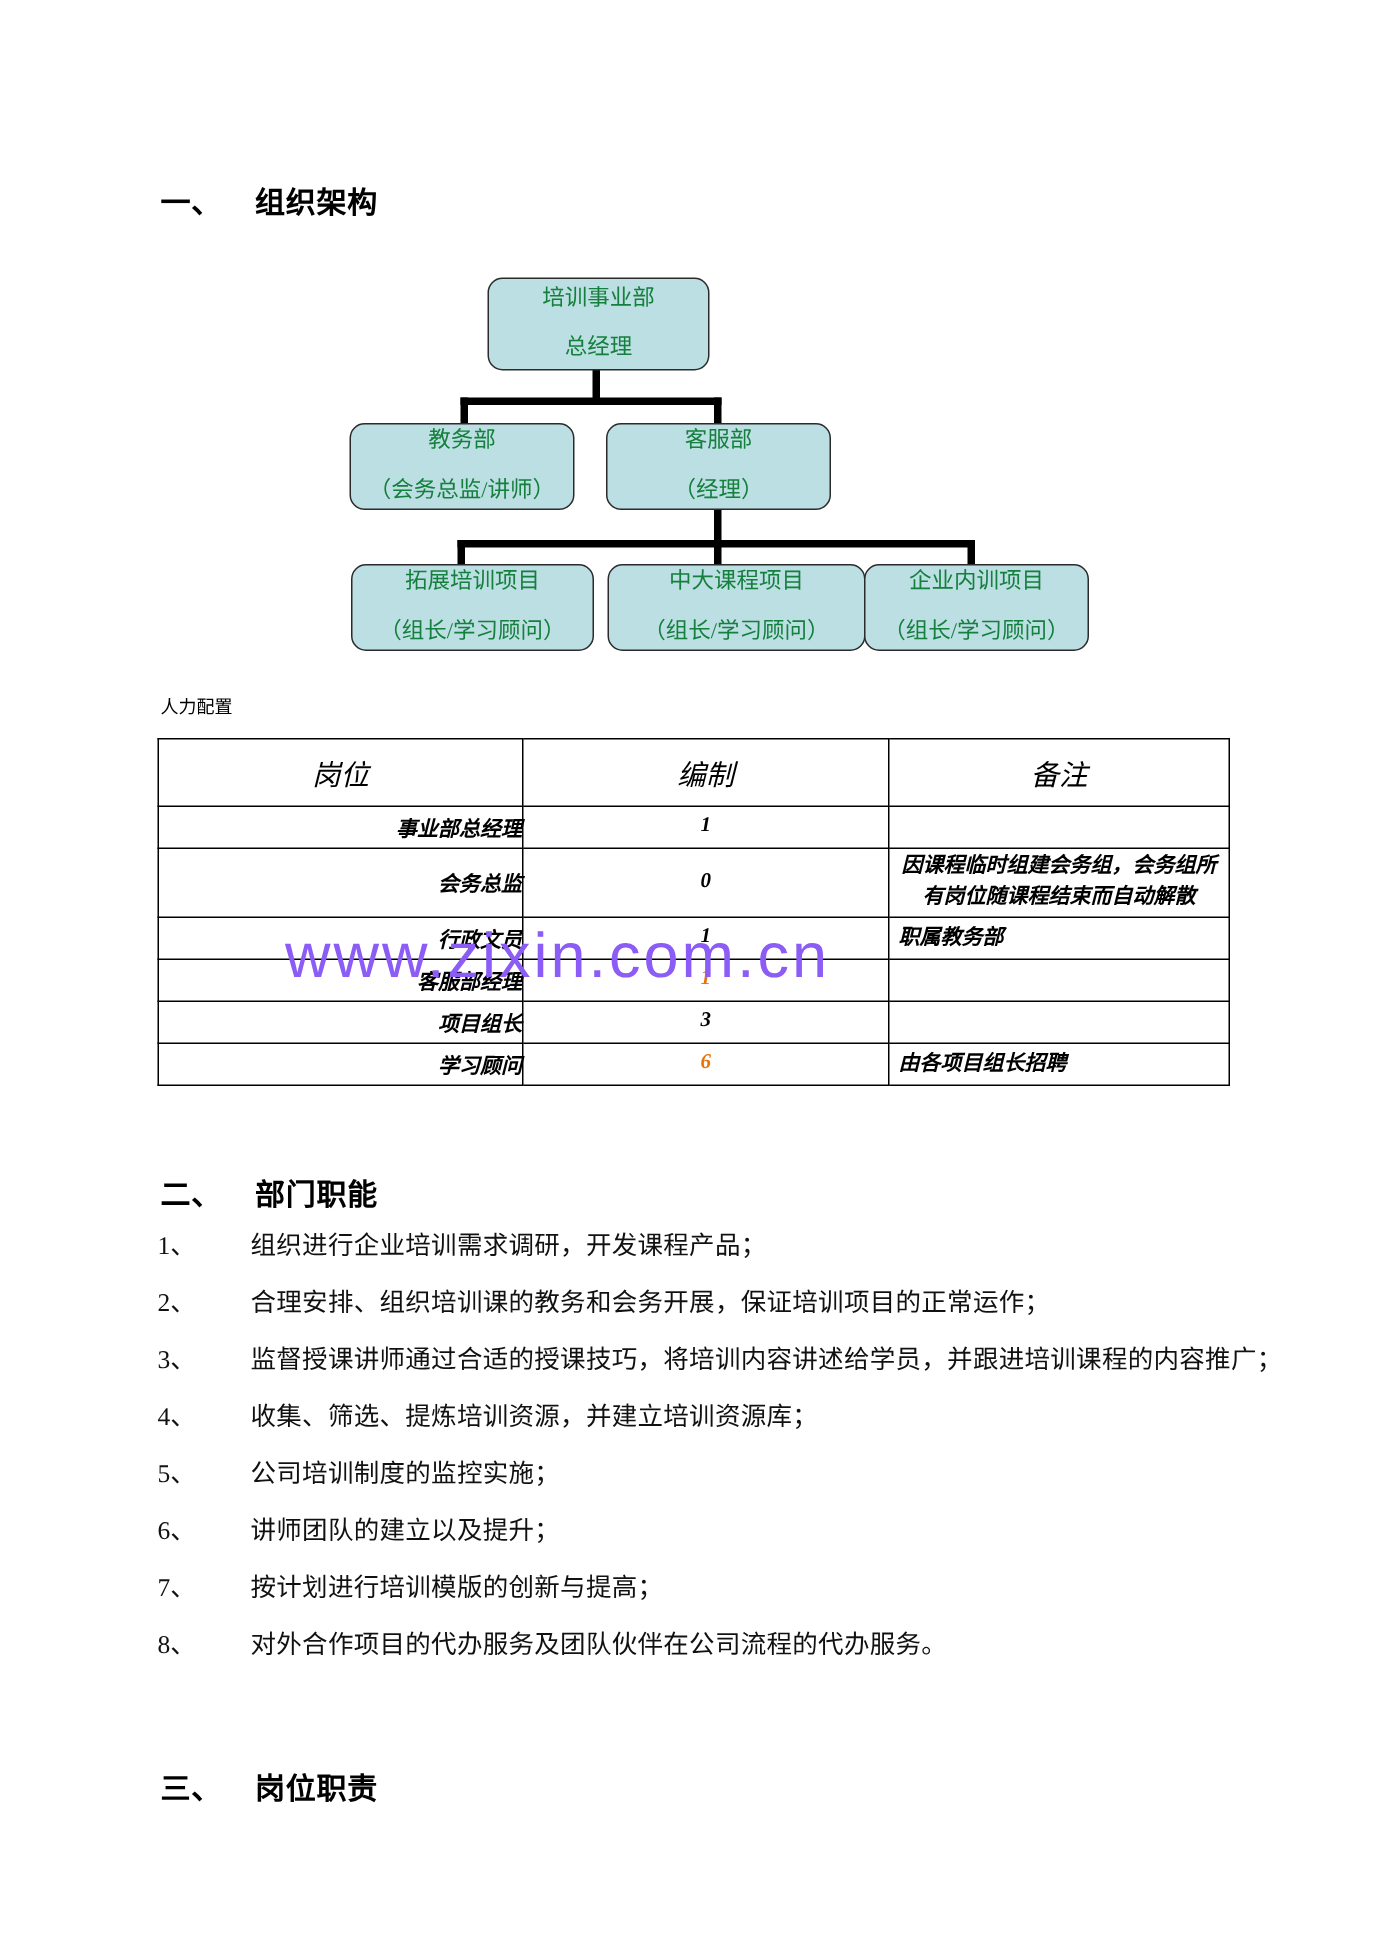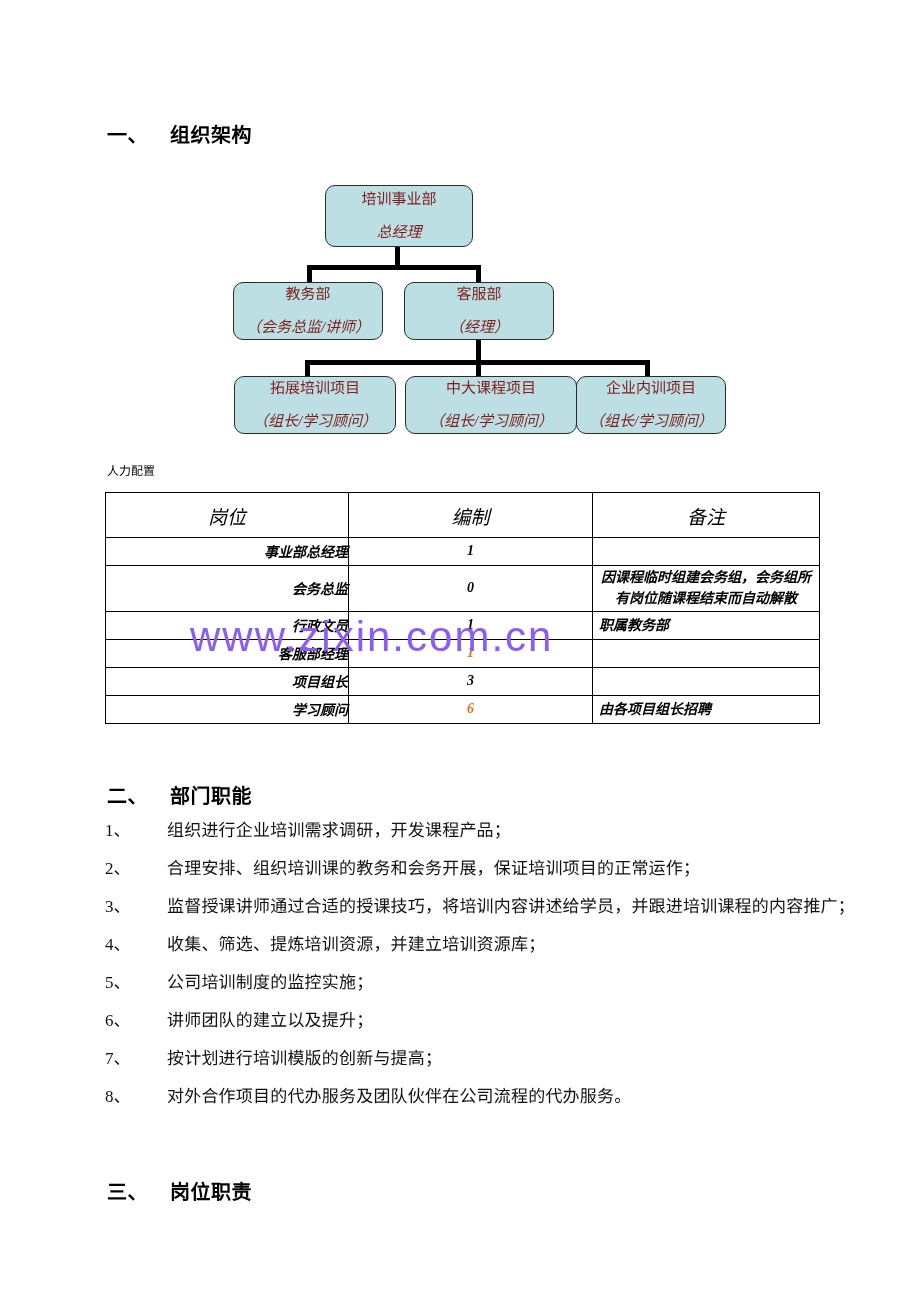--- a/index.html
+++ b/index.html
@@ -74,25 +74,25 @@
     background: #bcdfe3;
     border: 1px solid #2b2b2b;
     border-radius: 10px;
     display: flex;
     flex-direction: column;
     align-items: center;
     justify-content: center;
     font-family: "Liberation Serif", "DejaVu Serif", serif;
     font-size: 15px;
     line-height: 1.45;
-    color: #7f1d1d;
+    color: #15803d;
     text-align: center;
     white-space: nowrap;
   }
-  .node .l2 { margin-top: 11px; font-style: italic; }
+  .node .l2 { margin-top: 11px; }
 
   .connector {
     position: absolute;
     background: #000000;
   }
 
   
   .hr-table {
     position: absolute;
     left: 105px;

